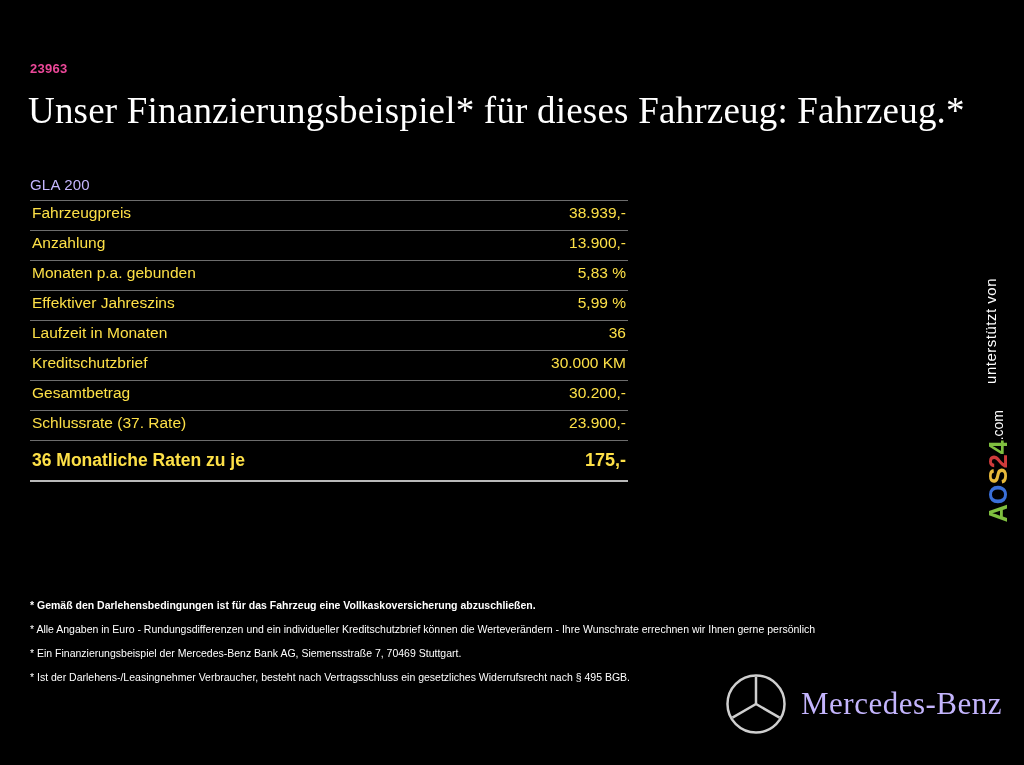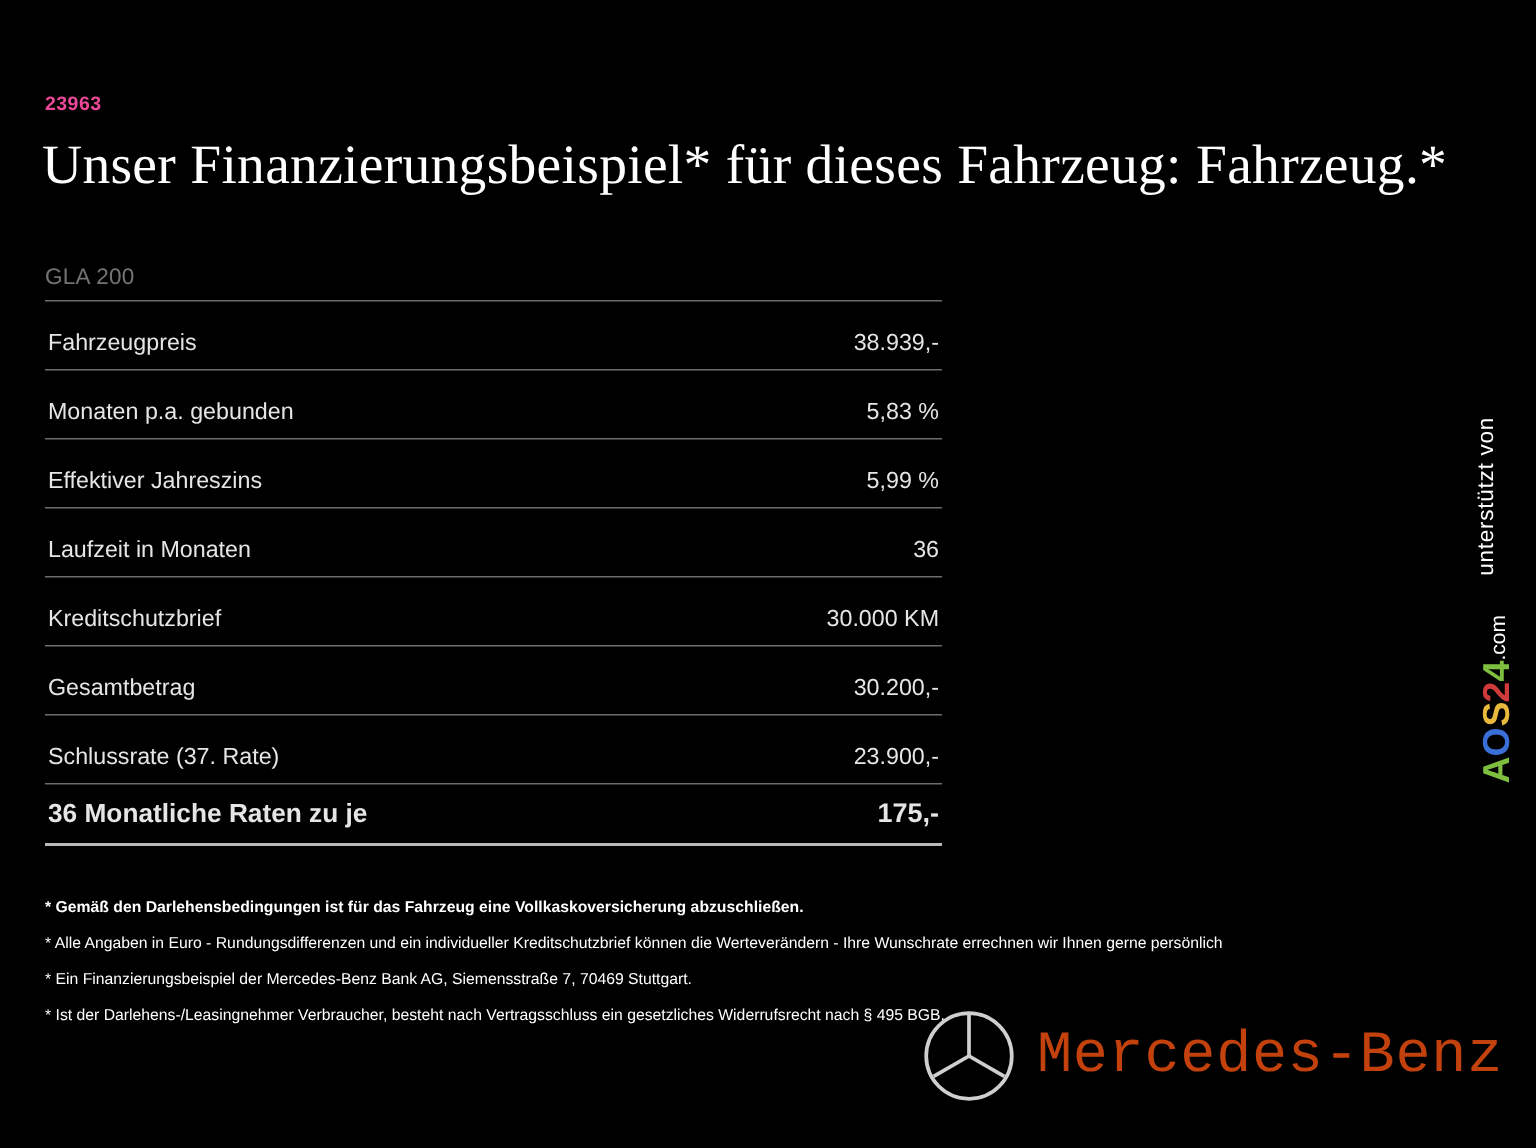--- a/index.html
+++ b/index.html
@@ -43,39 +43,39 @@
     font-weight: 400;
     color: #ffffff;
     letter-spacing: 0.2px;
   }
 
   .model {
     position: absolute;
     left: 30px;
     top: 176px;
     font-size: 15px;
-    color: #737373;
+    color: #c4b5fd;
     letter-spacing: 0.2px;
   }
 
   .table {
     position: absolute;
     left: 30px;
     top: 200px;
     width: 598px;
   }
   .row {
     display: flex;
     justify-content: space-between;
     align-items: baseline;
     border-top: 1px solid #6d6d6d;
-    padding: 18px 2px 7px 2px;
+    padding: 2px 2px 7px 2px;
     font-size: 15.5px;
     line-height: 20px;
-    color: #e5e5e5;
+    color: #fde047;
   }
   .row .label { text-align: left; }
   .row .value { text-align: right; white-space: nowrap; }
 
   .row.total {
     border-top: 1px solid #6d6d6d;
     border-bottom: 2px solid #b9b9b9;
     font-weight: 700;
     font-size: 17.5px;
     padding-top: 9px;
@@ -139,42 +139,46 @@
     display: flex;
     align-items: center;
     gap: 14px;
   }
   .star {
     width: 62px;
     height: 62px;
     position: relative;
   }
   .mb-word {
-    font-family: Liberation Mono, monospace;
-    font-size: 39px;
+    font-family: Liberation Serif, serif;
+    font-size: 31px;
     letter-spacing: 0.5px;
-    color: #c2410c;
+    color: #c4b5fd;
     white-space: nowrap;
   }
 </style>
 </head>
 <body>
 
 <div class="page">
 
   <div class="doc-id">23963</div>
 
   <h1 class="headline">Unser Finanzierungsbeispiel* für dieses Fahrzeug: Fahrzeug.*</h1>
 
   <div class="model">GLA 200</div>
 
   <div class="table">
     <div class="row">
       <span class="label">Fahrzeugpreis</span>
       <span class="value">38.939,-</span>
+    </div>
+    <div class="row">
+      <span class="label">Anzahlung</span>
+      <span class="value">13.900,-</span>
     </div>
     <div class="row">
       <span class="label">Monaten p.a. gebunden</span>
       <span class="value">5,83 %</span>
     </div>
     <div class="row">
       <span class="label">Effektiver Jahreszins</span>
       <span class="value">5,99 %</span>
     </div>
     <div class="row">

